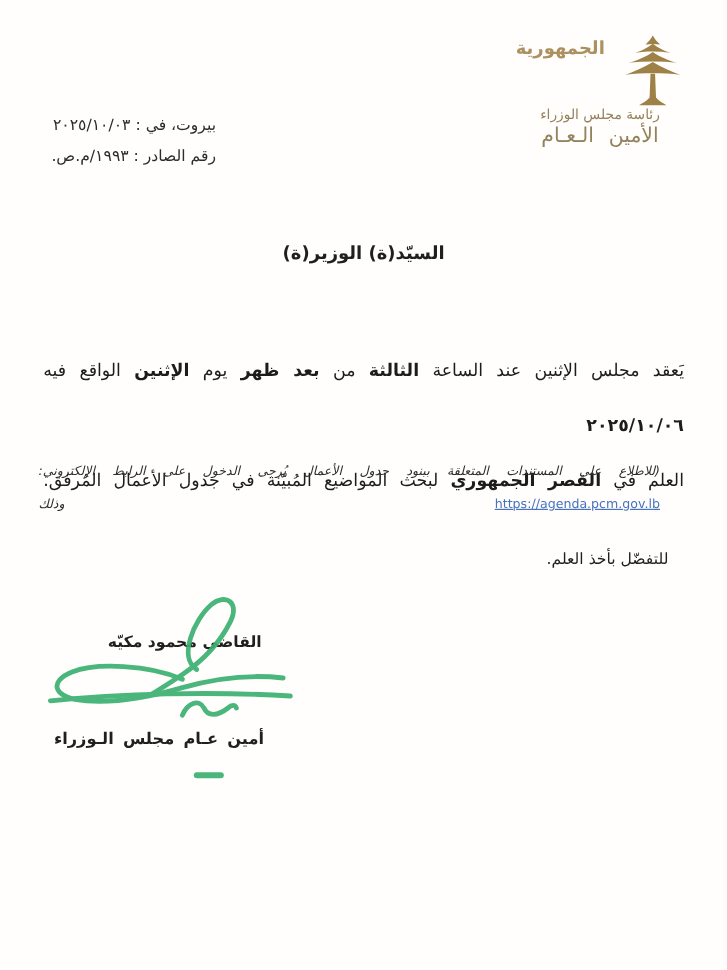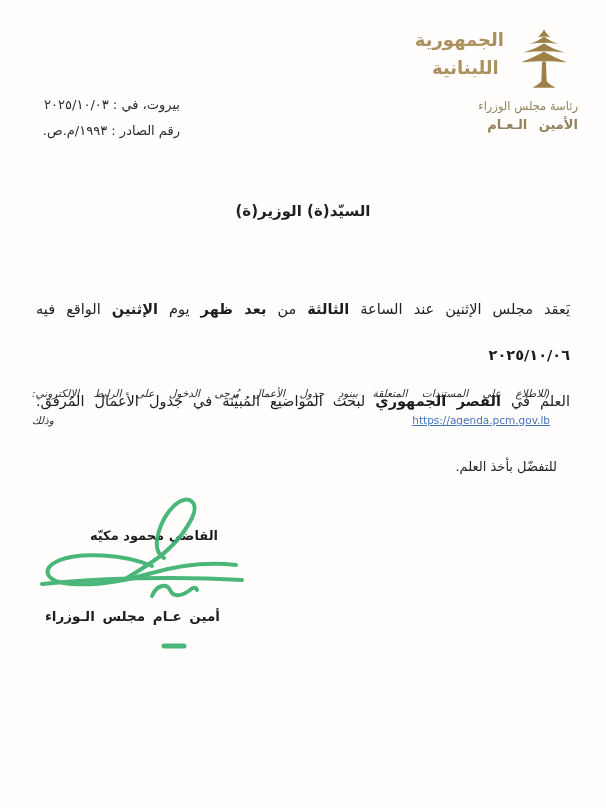--- a/index.html
+++ b/index.html
@@ -9,27 +9,27 @@
     margin:0 auto;
     background:#fffefc;
     overflow:hidden;
     font-family:"DejaVu Sans","Liberation Sans",sans-serif;
     color:#1f1f1f;
     direction:rtl;
   }
   
   .emblem-callig{
     position:absolute;left:432px;top:26px;width:72px;
-    text-align:left;font-weight:bold;font-size:18px;line-height:28px;
+    text-align:right;font-weight:bold;font-size:15px;line-height:28px;
     letter-spacing:-0.5px;white-space:nowrap;
   }
   .cedar{position:absolute;left:519px;top:28px;width:50px;height:64px;}
-  .org-block{position:absolute;left:422px;top:98px;width:156px;}
+  .org-block{position:absolute;left:422px;top:87px;width:156px;text-align:center;}
   .org-line1{font-size:11.5px;line-height:16px;}
-  .org-line2{font-size:13px;line-height:15px;margin-top:3px;word-spacing:7px;font-weight:bold;}
+  .org-line2{font-size:17px;line-height:15px;margin-top:3px;word-spacing:7px;}
   
   .meta-block{
     position:absolute;left:28px;top:92px;width:152px;
     direction:rtl;text-align:right;
     font-size:13px;line-height:26px;color:#2c2c2c;
   }
   
   .salutation{
     position:absolute;left:0;top:202px;width:100%;
     text-align:center;font-weight:bold;font-size:15px;
@@ -64,21 +64,20 @@
   }
   .sig-ink{position:absolute;left:28px;top:496px;width:230px;height:160px;z-index:3;pointer-events:none;}
 </style>
 </head>
 <body>
 
 <div class="page">
 
   <div class="emblem-callig" style="color: rgb(171, 144, 96);">
     <div>الجمهورية</div>
-    <div>اللبنانية</div>
   </div>
 
   <svg class="cedar" viewBox="0 0 60 84" aria-hidden="true">
     <g fill="#9d8146">
       <path d="M30 2 C32 6 35 9 38 12 C33 11 27 11 22 12 C25 9 28 6 30 2 Z"></path>
       <path d="M30 11 C35 15 43 19 49 21 C36 19 24 19 11 21 C17 19 25 15 30 11 Z"></path>
       <path d="M30 20 C37 25 49 30 57 32 C39 30 21 30 3 32 C11 30 23 25 30 20 Z"></path>
       <path d="M30 31 C40 37 52 42 60 45 C41 43 19 43 0 45 C8 42 20 37 30 31 Z"></path>
       <path d="M27.5 44 L26.5 70 C23 74 19 76 15 78.5 L45 78.5 C41 76 37 74 33.5 70 L32.5 44 Z"></path>
     </g>

